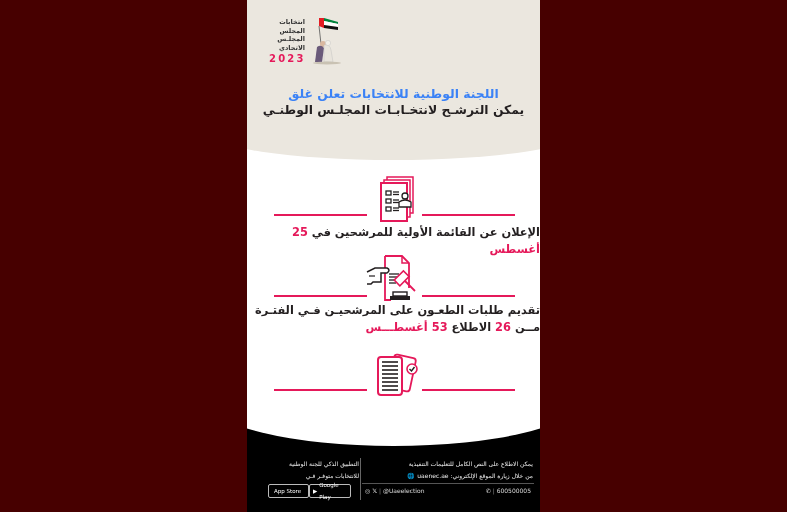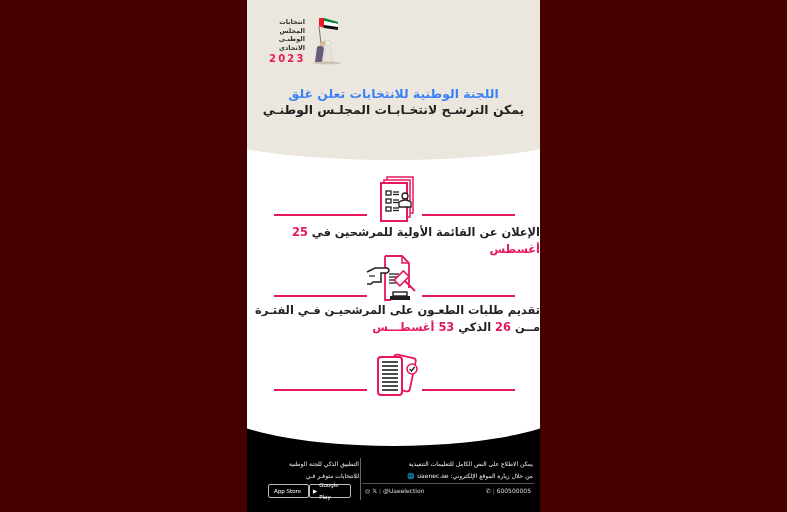--- a/index.html
+++ b/index.html
@@ -94,21 +94,21 @@
 </head>
 <body>
 
 <div class="poster">
   <div class="top-band"></div>
 
   <div class="logo">
     <div class="logo-text">
       <div>انتخابات</div>
       <div>المجلس</div>
-      <div>الوطنـي</div>
+      <div>المجلـس</div>
       <div>الاتحادي</div>
     </div>
     <div class="logo-year">2023</div>
     <svg class="logo-fig" viewBox="0 0 52 52">
       <line x1="14" y1="12" x2="16" y2="30" stroke="#555" stroke-width="0.8"></line>
       <polygon points="14,4 19,4 19,14 14,12" fill="#e31c23"></polygon>
       <polygon points="19,4 33,8 33,10 19,7" fill="#00843d"></polygon>
       <polygon points="19,7 33,10 33,13 19,11" fill="#ffffff"></polygon>
       <polygon points="19,11 33,13 33,16 19,14" fill="#111"></polygon>
       <ellipse cx="18" cy="30" rx="3" ry="3" fill="#d9b8a0"></ellipse>
@@ -161,21 +161,21 @@
       <line x1="24" y1="23" x2="33" y2="23" stroke="#231f20" stroke-width="1.3"></line>
       <line x1="24" y1="26" x2="31" y2="26" stroke="#231f20" stroke-width="1.3"></line>
       <line x1="24" y1="29" x2="31" y2="29" stroke="#231f20" stroke-width="1.3"></line>
       <rect x="33" y="18" width="8" height="13" transform="rotate(45 37 24)" fill="#fff" stroke="#e5195a" stroke-width="1.6"></rect>
       <line x1="40" y1="27" x2="50" y2="37" stroke="#e5195a" stroke-width="1.8"></line>
       <rect x="28" y="38" width="14" height="4" fill="none" stroke="#231f20" stroke-width="1.4"></rect>
       <rect x="25" y="42" width="20" height="4" fill="#231f20"></rect>
     </svg>
     <div class="txt" style="top:48px;">
       <div>تقديم طلبات الطعـون على المرشحيـن فـي الفتـرة</div>
-      <div class="pink"><span style="color:#231f20">مــن </span><span>26</span><span style="color:#231f20"> الذكي </span><span>53 أغسطـــس</span></div>
+      <div class="pink"><span style="color:#231f20">مــن </span><span>26</span><span style="color:#231f20"> الاطلاع </span><span>53 أغسطـــس</span></div>
     </div>
   </div>
 
   <div class="step" style="top:352px;">
     <div class="rule-l" style="top:37px;"></div>
     <div class="rule-r" style="top:37px;"></div>
     <svg class="icon" style="top:0;height:46px;" viewBox="0 0 58 46">
       <rect x="26" y="4" width="22" height="34" rx="3" transform="rotate(12 37 21)" fill="#fff" stroke="#e5195a" stroke-width="1.8"></rect>
       <rect x="13" y="5" width="24" height="38" rx="3" fill="#fff" stroke="#e5195a" stroke-width="2"></rect>
       <line x1="17" y1="10" x2="33" y2="10" stroke="#231f20" stroke-width="1.6"></line>

